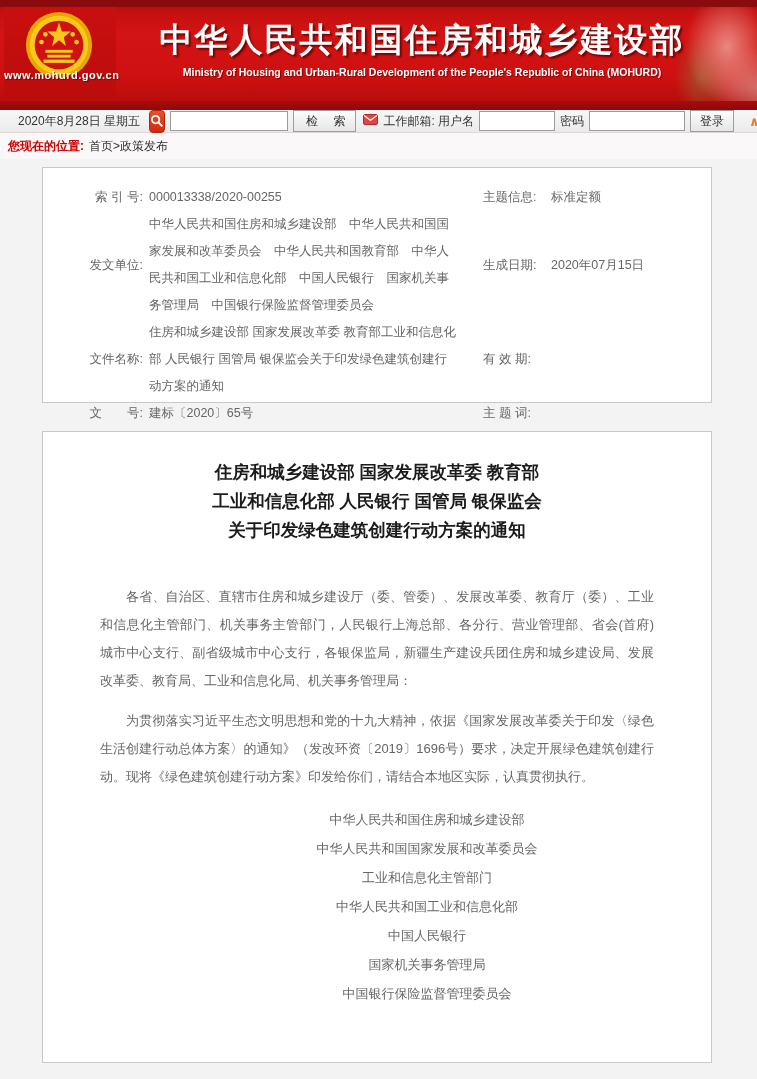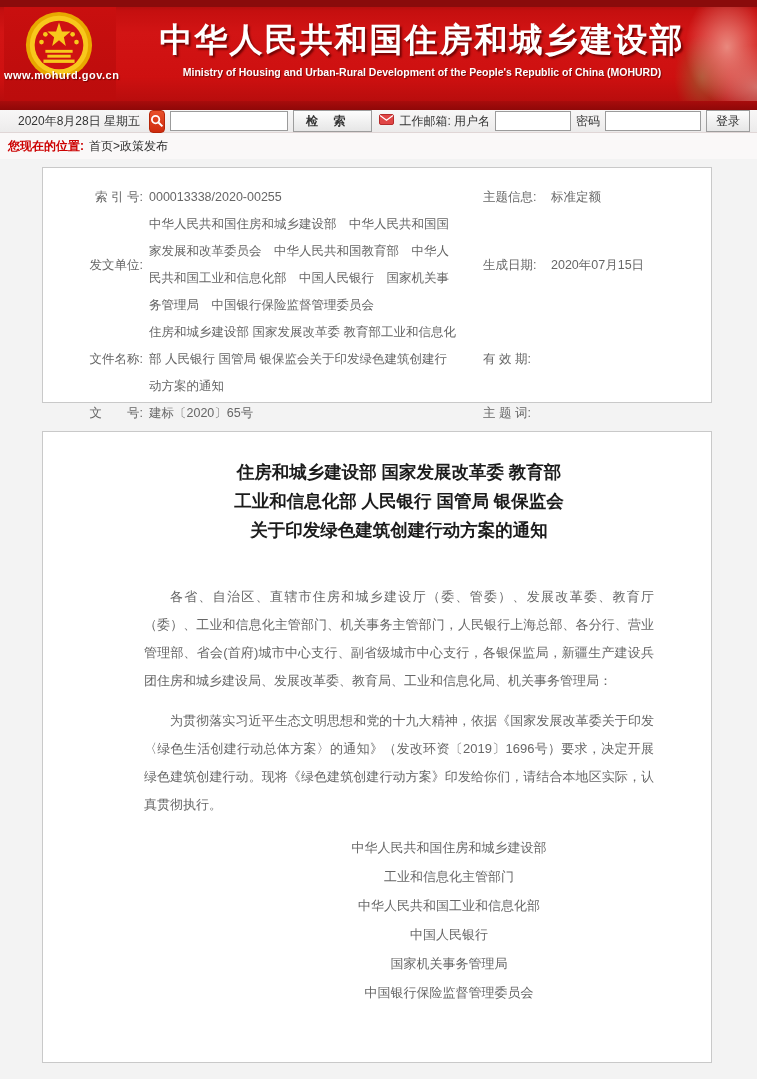--- a/index.html
+++ b/index.html
@@ -25,21 +25,21 @@
 
   
   .toolbar { height:23px; background:linear-gradient(180deg,#f8f7f7,#ecebeb); border-bottom:1px solid #e0d6d6; display:flex; align-items:center; padding:0 6px; gap:5px; font-size:12px; color:#333; white-space:nowrap; }
   .tb-date { margin:0 4px 0 12px; }
   .mag-btn { width:23px; height:23px; border-radius:4px; background:linear-gradient(180deg,#e8502a,#cf2b0e); border:1px solid #b52508; display:flex; align-items:center; justify-content:center; cursor:pointer; }
   .tb-input { height:20px; border:1px solid #9b9b9b; background:#fff; font-size:12px; padding:0 3px; }
   .in-search { width:118px; }
   .in-user { width:76px; }
   .in-pass { width:96px; }
   .gray-btn { height:22px; background:linear-gradient(180deg,#fdfdfd,#e6e6e6); border:1px solid #9d9d9d; font-size:12px; color:#333; padding:0 9px; cursor:pointer; font-family:inherit; }
-  .btn-search { letter-spacing:6px; padding:0 20px 0 12px;font-weight:bold; }
+  .btn-search { letter-spacing:6px; padding:0 4px 0 12px; }
   .mail-ico { display:inline-block; margin-left:2px; }
   .tb-right { display:flex; align-items:center; gap:4px; margin-left:10px; }
   .arrow-ico { color:#f07a1d; font-weight:bold; font-size:13px; }
 
   
   .breadcrumb { height:26px; background:#faf8f8; display:flex; align-items:center; padding:0 8px; font-size:12px; }
   .bc-label { color:#cc0000; font-weight:bold; }
   .bc-path { color:#333; margin-left:5px; cursor:pointer; }
 
   
@@ -51,21 +51,21 @@
   .irow { display:flex; align-items:center; }
   .lcell { width:440px; display:flex; align-items:center; }
   .rcell { flex:1; display:flex; align-items:center; }
   .ilabel { width:100px; text-align:right; flex-shrink:0; color:#666; }
   .lval { width:308px; margin-left:6px; line-height:27px; }
   .rlabel { width:62px; text-align:left; flex-shrink:0; }
   .rval { margin-left:6px; }
   .irow.single { height:27px; }
 
   
-  .doc-box { margin-top:28px; height:632px; position:relative;padding-left:44px; }
+  .doc-box { margin-top:28px; height:632px; position:relative; }
   .doc-title { margin-top:26px; text-align:center; font-size:17.5px; font-weight:bold; color:#1b1b1b; line-height:29px; }
   .doc-paras { margin-top:38px; padding:0 57px; }
   .doc-para { font-size:13px; color:#666; line-height:28px; text-align:justify; text-indent:2em; }
   .doc-para + .doc-para { margin-top:12px; }
   .signatures { margin-top:14px; margin-left:100px; text-align:center; font-size:13px; color:#666; line-height:29px; }
 </style>
 </head>
 <body>
 
 <div class="page">
@@ -181,20 +181,21 @@
         <div>住房和城乡建设部 国家发展改革委 教育部</div>
         <div>工业和信息化部 人民银行 国管局 银保监会</div>
         <div>关于印发绿色建筑创建行动方案的通知</div>
       </div>
       <div class="doc-paras">
         <div class="doc-para">各省、自治区、直辖市住房和城乡建设厅（委、管委）、发展改革委、教育厅（委）、工业和信息化主管部门、机关事务主管部门，人民银行上海总部、各分行、营业管理部、省会(首府)城市中心支行、副省级城市中心支行，各银保监局，新疆生产建设兵团住房和城乡建设局、发展改革委、教育局、工业和信息化局、机关事务管理局：</div>
         <div class="doc-para">为贯彻落实习近平生态文明思想和党的十九大精神，依据《国家发展改革委关于印发〈绿色生活创建行动总体方案〉的通知》（发改环资〔2019〕1696号）要求，决定开展绿色建筑创建行动。现将《绿色建筑创建行动方案》印发给你们，请结合本地区实际，认真贯彻执行。</div>
       </div>
       <div class="signatures">
         <div>中华人民共和国住房和城乡建设部</div>
+        <div>中华人民共和国国家发展和改革委员会</div>
         <div>工业和信息化主管部门</div>
         <div>中华人民共和国工业和信息化部</div>
         <div>中国人民银行</div>
         <div>国家机关事务管理局</div>
         <div>中国银行保险监督管理委员会</div>
       </div>
 
     </div>
 
   </div>

